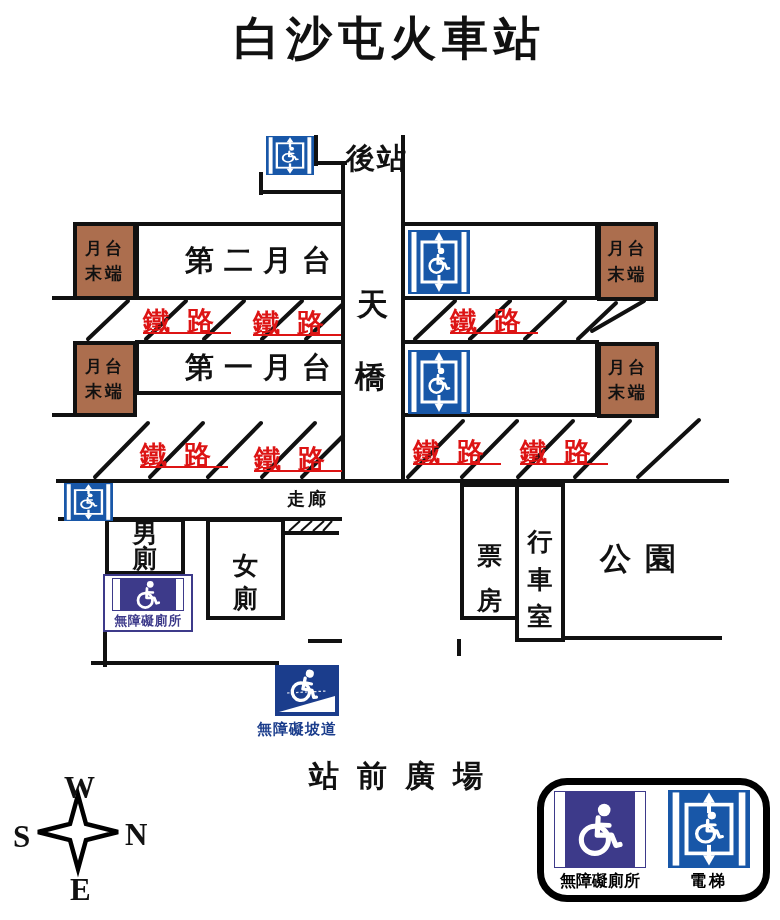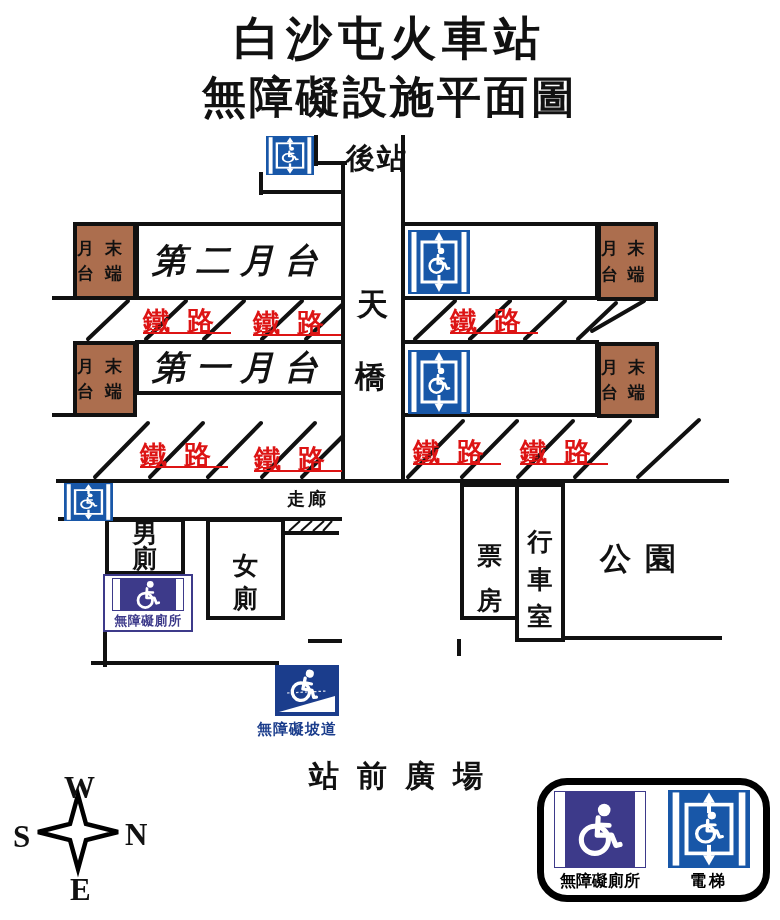--- a/index.html
+++ b/index.html
@@ -4,23 +4,23 @@
 <style>
   html,body{margin:0;padding:0;background:#fff;}
   #canvas{position:relative;width:780px;height:920px;background:#fff;overflow:hidden;
           font-family:"Liberation Serif","DejaVu Serif",serif;font-weight:bold;color:#111;}
   .abs{position:absolute;}
   .lbl{position:absolute;font-weight:bold;color:#111;white-space:nowrap;}
   .ctr{text-align:center;}
   #lines-layer{position:absolute;left:0;top:0;z-index:1;}
   .box{position:absolute;background:#fff;border:4px solid var(--line-black,#111);box-sizing:border-box;z-index:2;}
   .endbox{position:absolute;background:var(--platform-end-brown,#AC6E4E);border:4px solid var(--line-black,#111);
-          box-sizing:border-box;z-index:2;display:flex;justify-content:center;align-items:center;
+          box-sizing:border-box;z-index:2;display:flex;flex-direction:column;justify-content:center;align-items:center;
           font-size:17px;letter-spacing:3px;line-height:1.5;}
-  .plat{display:flex;align-items:center;justify-content:center;font-size:34px;letter-spacing:10px;font-style:italic;}
+  .plat{display:flex;align-items:center;justify-content:flex-end;font-size:29px;letter-spacing:10px;}
   .rail{position:absolute;color:var(--railway-red,#DD1414);font-size:27px;letter-spacing:17px;z-index:2;white-space:nowrap;text-decoration:underline;}
   .icon{position:absolute;z-index:3;}
   .stack{display:flex;flex-direction:column;align-items:center;}
   .toilet-box{position:absolute;background:#fff;border:2px solid var(--toilet-purple,#3D3A8A);box-sizing:border-box;
               display:flex;flex-direction:column;align-items:center;z-index:3;}
   .toilet-row{display:flex;align-items:stretch;}
   .t-bar{background:#fff;border:1.3px solid var(--toilet-purple,#3D3A8A);box-sizing:border-box;}
   .t-core{background:var(--toilet-purple,#3D3A8A);display:flex;align-items:center;justify-content:center;}
   .small-t .toilet-row{height:37px;margin-top:2px;}
   .small-t .t-bar{width:9px;}
@@ -124,21 +124,20 @@
         <line x1="323" y1="531" x2="332" y2="521"></line>
     </g>
     <g stroke="var(--line-black,#111)" stroke-width="4" stroke-linecap="square">
       <line x1="105" y1="630" x2="105" y2="665"></line>
         <line x1="93" y1="663" x2="277" y2="663"></line>
     </g>
     <polygon points="78,795 86,824 118,832 86,840 78,869 70,840 38,832 70,824" fill="#fff" stroke="#000" stroke-width="4.5"></polygon>
   </svg>
 
   <div class="lbl ctr" style="left:0;top:8px;width:780px;font-size:46px;letter-spacing:6px;z-index:2">白沙屯火車站</div>
-  <div class="lbl ctr" style="left:0;top:68px;width:780px;font-size:44px;letter-spacing:3px;z-index:2">無障礙設施平面圖</div>
 
   <div class="icon" style="left:266px;top:136px;width:48px;height:39px">
     <svg width="48" height="39" viewBox="0 0 62 64" preserveAspectRatio="none">
         <use href="#sym-elev"></use>
       </svg>
   </div>
   <div class="lbl" style="left:346px;top:139px;font-size:29px;letter-spacing:2px;z-index:2">後站</div>
 
   <div class="abs" style="left:343px;top:0;width:60px;z-index:2">
     <span class="lbl" style="left:14px;top:284px;font-size:31px">天</span>

